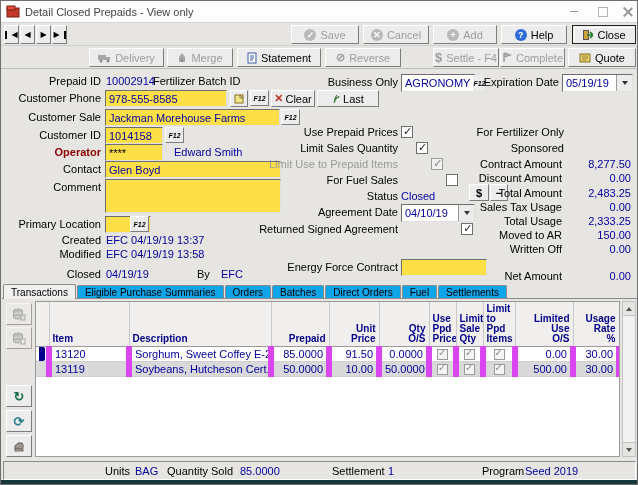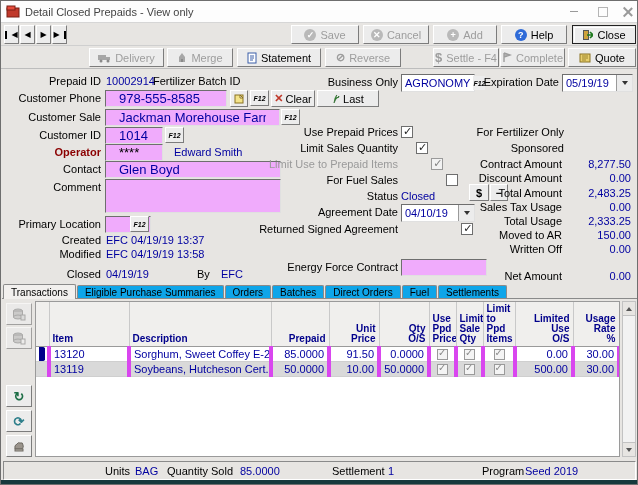--- a/index.html
+++ b/index.html
@@ -29,22 +29,22 @@
   .navbtn span{font-size:8px;line-height:8px;}
   .circ{width:12px;height:12px;border-radius:50%;background:#b9b9b9;color:#fff;font-size:9px;line-height:12px;
     text-align:center;font-weight:bold;flex:0 0 auto;}
   .circ.blue{background:#2f6bd8;}
   .glyph-dis{color:#9d9d9d;font-weight:bold;}
   
   .formarea{position:absolute;left:0;top:68px;width:638px;height:215px;}
   .lbl{position:absolute;text-align:right;white-space:nowrap;}
   .val{color:#0000A0;white-space:nowrap;}
   .abs{position:absolute;}
-  .inp{box-sizing:border-box;background:#f0abfc;border:1px solid;border-color:#6e6e6e #e0e0e0 #e0e0e0 #6e6e6e;
-    color:#0000A0;font-family:"Liberation Sans",sans-serif;font-size:13px;padding:1px 13px;height:17px;}
+  .inp{box-sizing:border-box;background:#fde047;border:1px solid;border-color:#6e6e6e #e0e0e0 #e0e0e0 #6e6e6e;
+    color:#0000A0;font-family:"Liberation Sans",sans-serif;font-size:11px;padding:1px 3px;height:17px;}
   textarea.inp{resize:none;height:34px;}
   .f12{box-sizing:border-box;height:16px;width:19px;background:#ececec;border:1px solid #7c7c7c;
     border-top-color:#fff;border-left-color:#fff;font-size:7px;font-style:italic;font-weight:bold;
     display:flex;align-items:center;justify-content:center;padding:0;}
   .minibtn{box-sizing:border-box;height:17px;background:#ececec;border:1px solid #7c7c7c;border-top-color:#fff;border-left-color:#fff;
     display:flex;align-items:center;justify-content:center;gap:2px;font-size:11px;}
   .cb{width:12px;height:12px;box-sizing:border-box;border:1px solid #6e6e6e;background:#fff;position:relative;display:inline-block;}
   .cb.checked::after{content:"✓";position:absolute;left:1px;top:-2px;font-size:11px;color:#222;}
   .cb.gray{border-color:#9a9a9a;background:#f2f2f2;}
   .cb.gray.checked::after{color:#808080;}
@@ -66,21 +66,21 @@
   .sidebtn{position:absolute;left:4px;width:26px;height:22px;box-sizing:border-box;background:#ececec;
     border:1px solid #7c7c7c;border-top-color:#fff;border-left-color:#fff;display:flex;align-items:center;justify-content:center;}
   .sidebtn svg{display:block;}
   .refresh-glyph{font-size:13px;font-weight:bold;}
   
   .gridwrap{position:absolute;left:33px;top:2px;width:585px;height:156px;background:#fff;border:1px solid #9a9a9a;overflow:hidden;box-sizing:border-box;}
   table.grid{border-collapse:collapse;table-layout:fixed;width:583px;font-size:11px;}
   table.grid th{font-size:10px;line-height:10px;font-weight:bold;color:#00008B;white-space:pre-line;
     vertical-align:bottom;padding:2px 3px;border-right:1px solid #c9c9c9;border-bottom:1px solid #9a9a9a;
     background:#f0efed;height:36px;overflow:hidden;}
-  table.grid td{padding:0 3px;border-right:4px solid #d946ef;border-bottom:1px solid #cfcfcf;color:#0000A0;
+  table.grid td{padding:0 3px;border-right:6px solid #d946ef;border-bottom:1px solid #cfcfcf;color:#0000A0;
     height:14px;overflow:hidden;white-space:nowrap;}
   tr.rowalt td{background:#d9d9d9;}
   .thl{text-align:left;} .thr{text-align:right;} .tdr{text-align:right;} .tdc{text-align:center;}
   .marker{width:0;height:0;border-top:4px solid transparent;border-bottom:4px solid transparent;border-left:6px solid #00008B;margin:0 auto;}
   .gridcb{width:11px;height:11px;box-sizing:border-box;border:1px solid #9a9a9a;background:#f4f4f4;position:relative;display:inline-block;vertical-align:middle;}
   .gridcb.checked::after{content:"✓";position:absolute;left:0px;top:-3px;font-size:10px;color:#8a8a8a;}
   
   .vscroll{position:absolute;right:2px;top:2px;width:14px;height:156px;background:#f2f2f2;border:1px solid #c2c2c2;box-sizing:border-box;}
   .scrbtn{height:13px;border-bottom:1px solid #c2c2c2;display:flex;align-items:center;justify-content:center;background:#e7e5e2;}
   .scrbtn.bottom{position:absolute;bottom:0;width:100%;border-top:1px solid #c2c2c2;border-bottom:none;}

